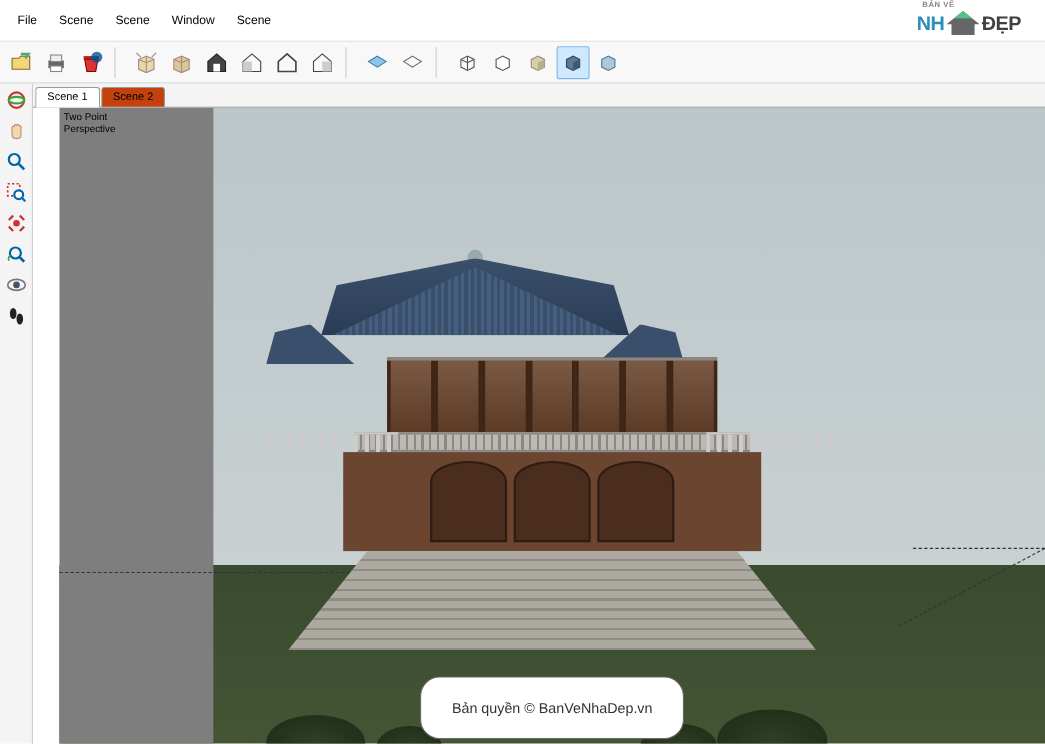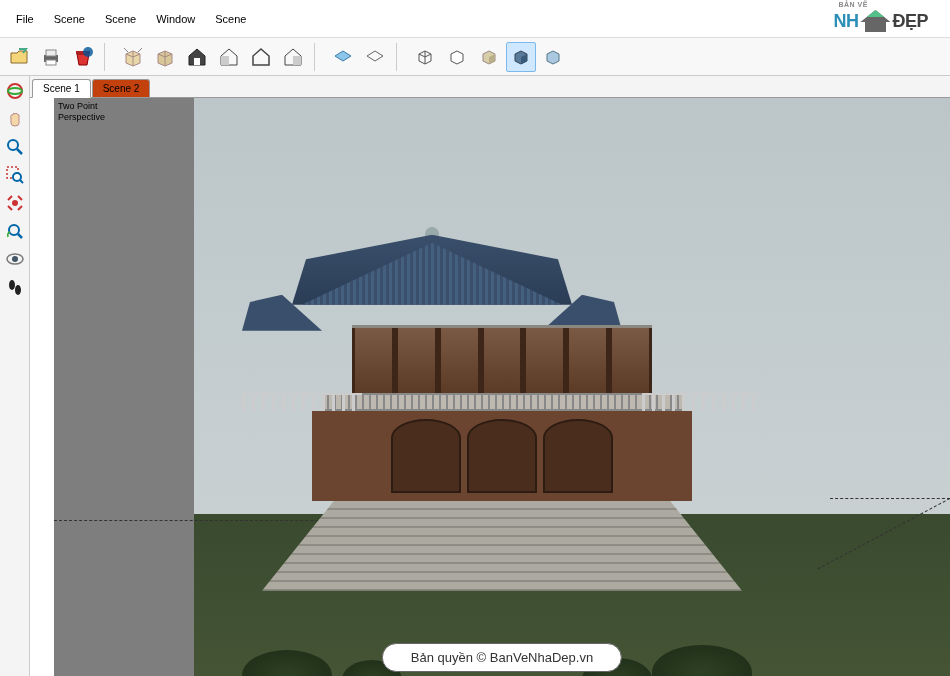--- a/index.html
+++ b/index.html
@@ -48,21 +48,21 @@
 .rail.l{left:-80px} .rail.r{right:-80px}
 
 .bushes { position:absolute; bottom:-8px; width: 600px; left:50%; transform: translateX(-50%); height: 50px; z-index:9; }
 .bush { position:absolute; bottom:0; background:radial-gradient(#2e4024, #1c2b16); border-radius:50% 50% 40% 40%; }
 
 .dashed-line { position:absolute; border-top: 1px dashed #333; z-index: 5; }
 .dl1 { left: 0; top: 422px; width: 400px; }
 .dl2 { right: 0; top: 400px; width: 150px; transform-origin: right; transform: rotate(-28deg); }
 .dl3 { right: 0; top: 400px; width: 120px; }
 
-.watermark { position: absolute; left: 50%; bottom: 20px; transform: translateX(-50%); background: #fff; border: 1px solid #666; border-radius: 18px; padding: 6px 28px; font-size: 13px; color: #333; z-index: 50; white-space: nowrap; }
+.watermark { position: absolute; left: 50%; bottom: 20px; transform: translateX(-50%); background: #fff; border: 1px solid #666; border-radius: 18px; padding: 20px 28px; font-size: 13px; color: #333; z-index: 50; white-space: nowrap; }
 
 .logo { position: absolute; top: 10px; right: 22px; z-index: 100; font-weight: 800; font-size: 18px; letter-spacing:-0.5px; display:flex; align-items:flex-end; gap:2px; }
 .logo .txt1 { color:#2c8fb8; } .logo .house{ width:30px; height:22px; background:#666; clip-path: polygon(50% 0, 100% 55%, 85% 55%, 85% 100%, 15% 100%, 15% 55%, 0 55%); position:relative; }
 .logo .house::after{content:''; position:absolute; left:4px; top:-7px; width:22px; height:14px; background:#54c08a; clip-path:polygon(50% 0, 100% 100%, 0 100%);}
 .logo .txt2 { color:#404040; }
 .logo .sub { position:absolute; top:-9px; left:5px; font-size:7px; color:#888; font-weight:600; letter-spacing:0.5px;}
 
 svg { display:block; }
 </style>
 </head>

